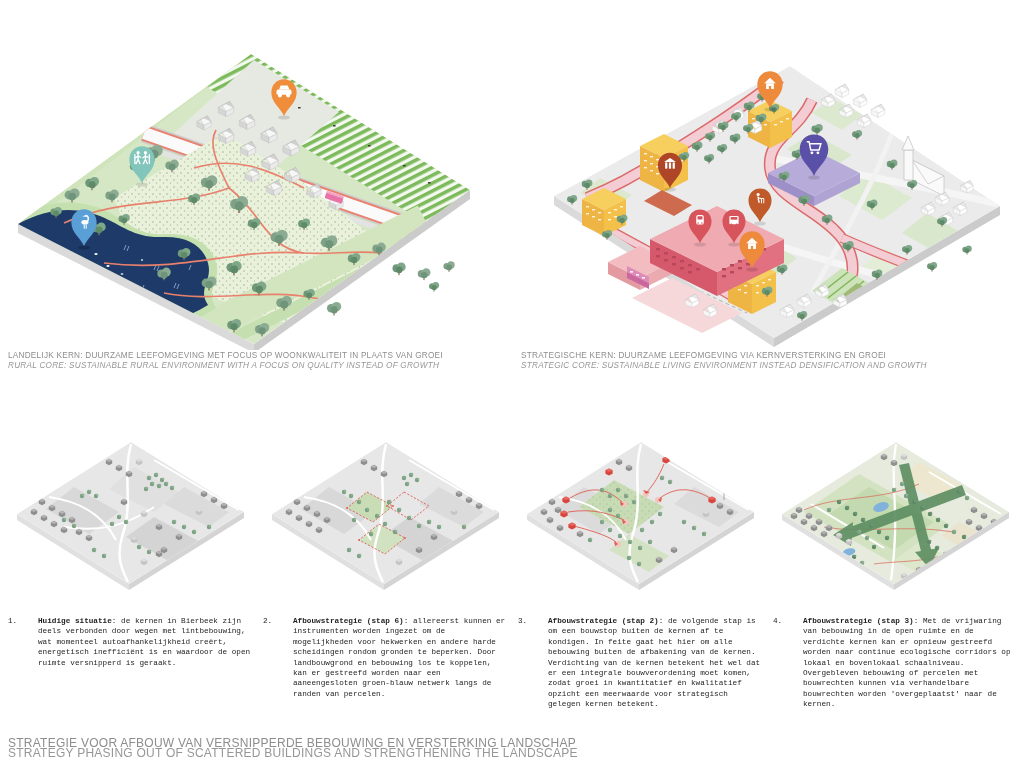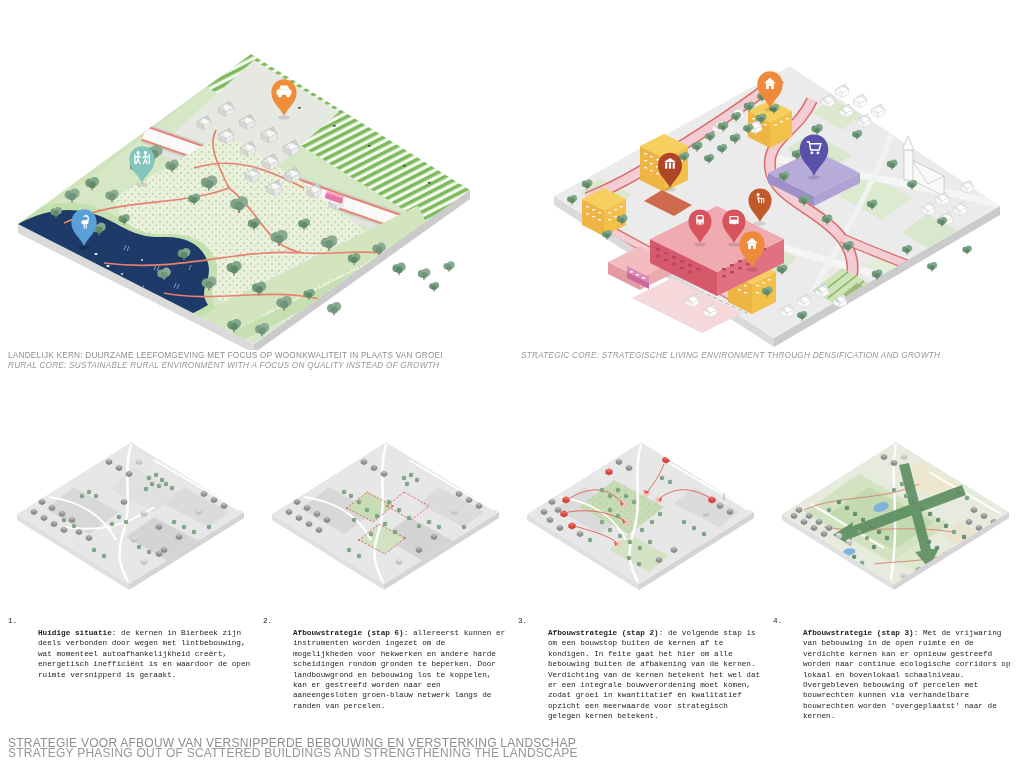--- a/index.html
+++ b/index.html
@@ -4,21 +4,21 @@
 <style>
   html,body{margin:0;padding:0;background:#ffffff;}
   .page{position:relative;width:1018px;height:764px;background:#ffffff;overflow:hidden;
         font-family:"Liberation Sans","DejaVu Sans",sans-serif;}
   svg{position:absolute;}
   .cap{position:absolute;font-size:8.2px;line-height:10px;color:#8d8d8d;letter-spacing:.25px;white-space:nowrap;}
   .cap .it{font-style:italic;display:block;color:#979797;}
   .step{position:absolute;top:616px;width:250px;font-family:"Liberation Mono","DejaVu Sans Mono",monospace;
         font-size:7.7px;line-height:10.4px;color:#1e1e1e;}
   .step .num{position:absolute;left:0;top:0;}
-  .step .body{margin:12px 0 0 30px;width:214px;}
+  .step .body{margin:0 0 0 30px;width:214px;}
   .step .ttl{font-weight:bold;}
   .footer{position:absolute;left:8px;top:738px;font-size:12px;line-height:10px;color:#8d8d8d;
           letter-spacing:.25px;white-space:nowrap;}
   .footer .it{display:block;color:#979797;}
 </style>
 </head>
 <body>
 
 <div class="page">
 
@@ -577,21 +577,22 @@
       </g>
     </g>
   </g>
 </svg>
 
 <div class="cap" style="left:8px;top:351px">
   <span>LANDELIJK KERN: DUURZAME LEEFOMGEVING MET FOCUS OP WOONKWALITEIT IN PLAATS VAN GROEI</span>
   <span class="it">RURAL CORE: SUSTAINABLE RURAL ENVIRONMENT WITH A FOCUS ON QUALITY INSTEAD OF GROWTH</span>
 </div>
 <div class="cap" style="left:521px;top:351px">
-  <span class="it">STRATEGIC CORE: STRATEGISCHE LIVING ENVIRONMENT THROUGH DENSIFICATION AND GROWTH</span>
+  <span>STRATEGISCHE KERN: DUURZAME LEEFOMGEVING VIA KERNVERSTERKING EN GROEI</span>
+  <span class="it">STRATEGIC CORE: SUSTAINABLE LIVING ENVIRONMENT INSTEAD DENSIFICATION AND GROWTH</span>
 </div>
 
 <svg style="left:4px;top:432px" width="250" height="184" viewBox="0 0 250 184">
   <defs>
         <clipPath id="clipS1">
           <polygon points="127,10 240,80 125,152 13,82"></polygon>
         </clipPath>
       </defs>
   <polygon points="13,82 125,152 125,158 13,88" fill="#E0E0E0"></polygon>
   <polygon points="125,152 240,80 240,86 125,158" fill="#D4D4D4"></polygon>

